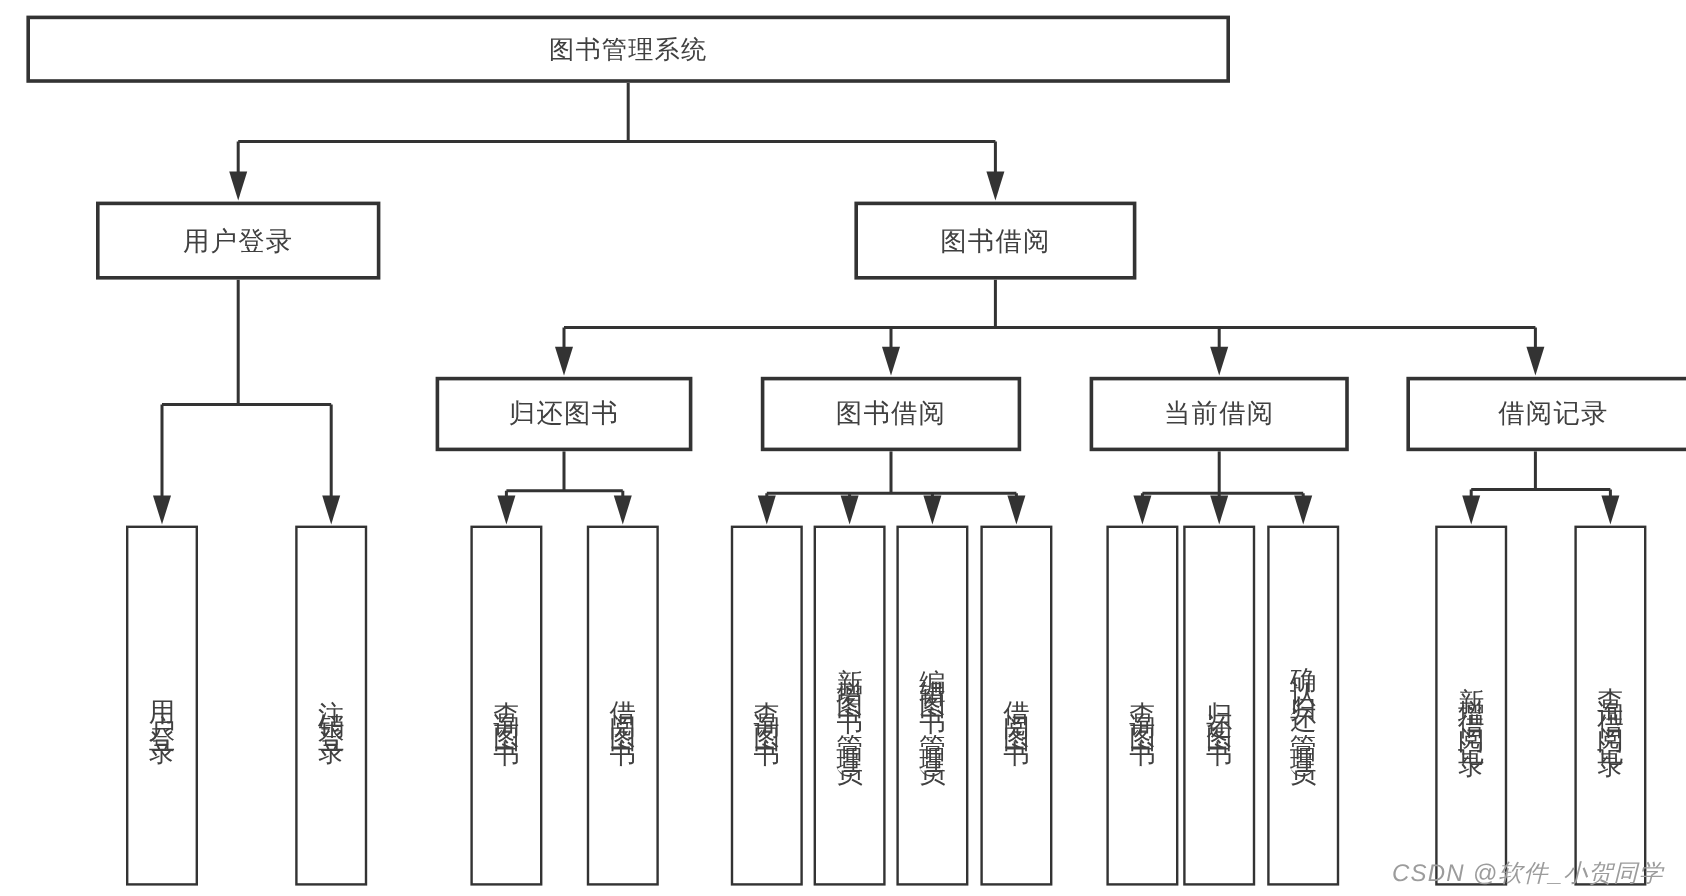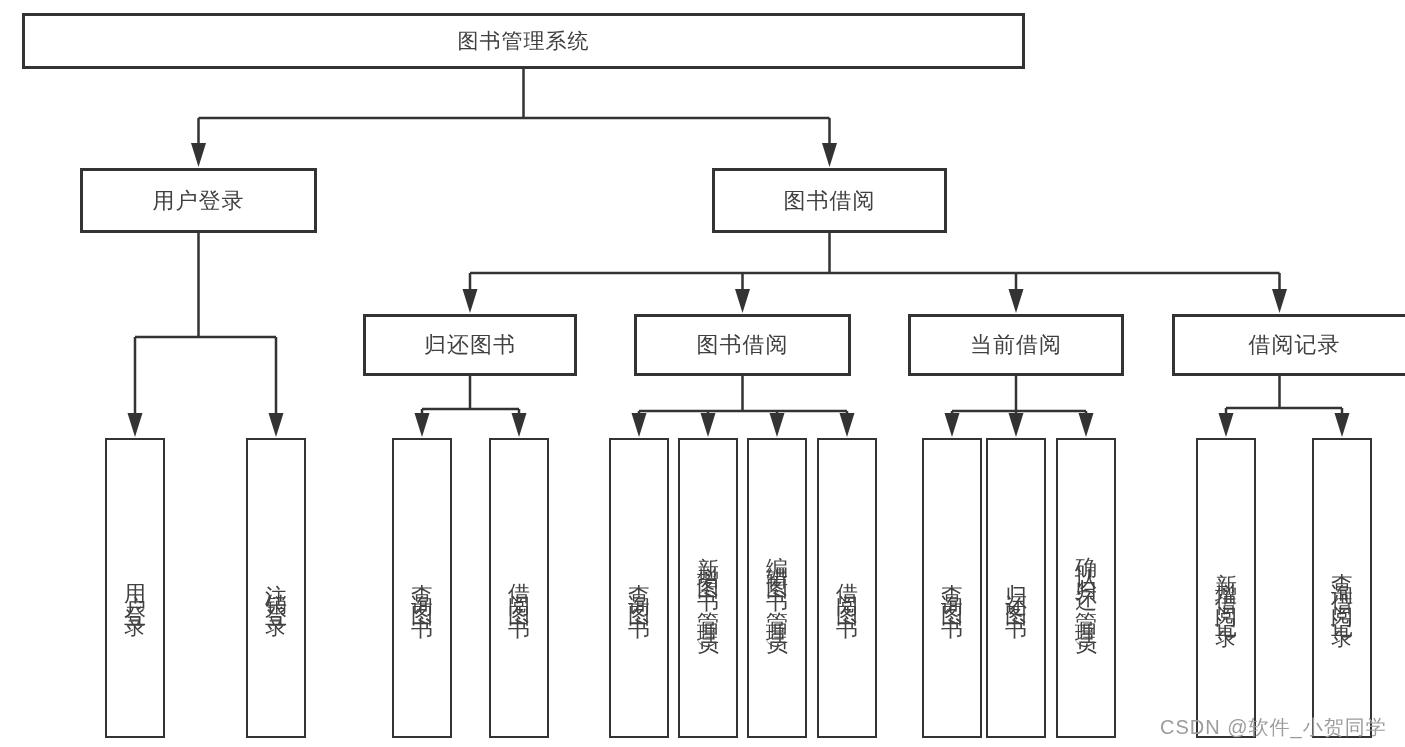--- a/index.html
+++ b/index.html
@@ -45,20 +45,21 @@
   }
   #watermark {
     position: absolute;
     left: 1160px;
     top: 714px;
     font-size: 20px;
     color: #9c9c9c;
     letter-spacing: 1px;
     white-space: nowrap;
     z-index: 5;
+    font-style: italic;
   }
 </style>
 </head>
 <body>
 
 <div id="canvas">
 
   <svg id="connectors" width="1405" height="747" viewBox="0 0 1405 747">
     <g stroke="#333333" stroke-width="2.5" fill="none">
 

